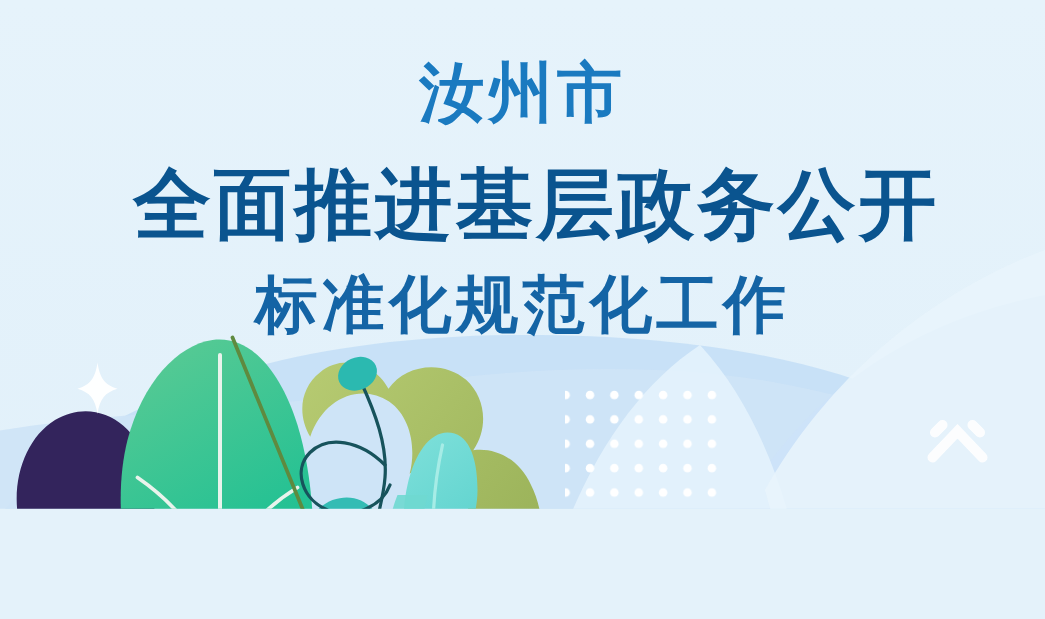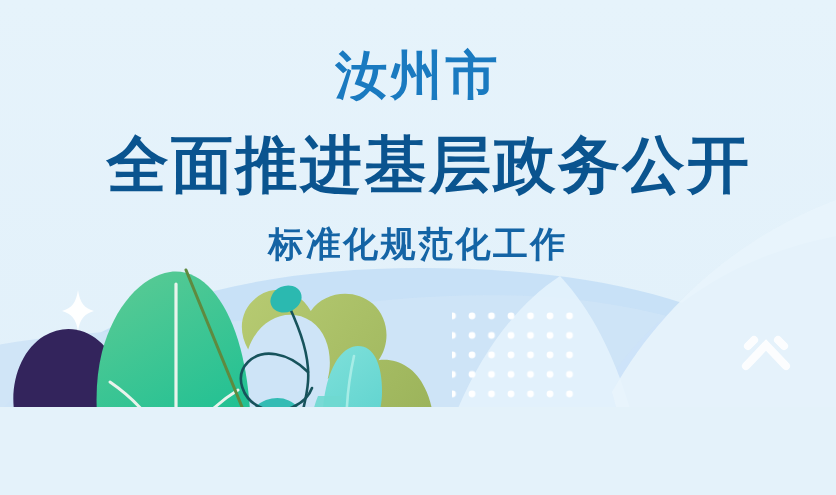--- a/index.html
+++ b/index.html
@@ -45,21 +45,21 @@
   }
   #line2 {
     margin-top:22px;
     font-size:62px;
     line-height:74px;
     color:#0a548f;
     letter-spacing:0.04em;
   }
   #line3 {
     margin-top:14px;
-    font-size:35px;
+    font-size:50px;
     line-height:56px;
     color:#1464a5;
     letter-spacing:0.07em;
   }
 </style>
 </head>
 <body>
 
 <div id="banner" style="background: rgb(228, 242, 250);">
 

